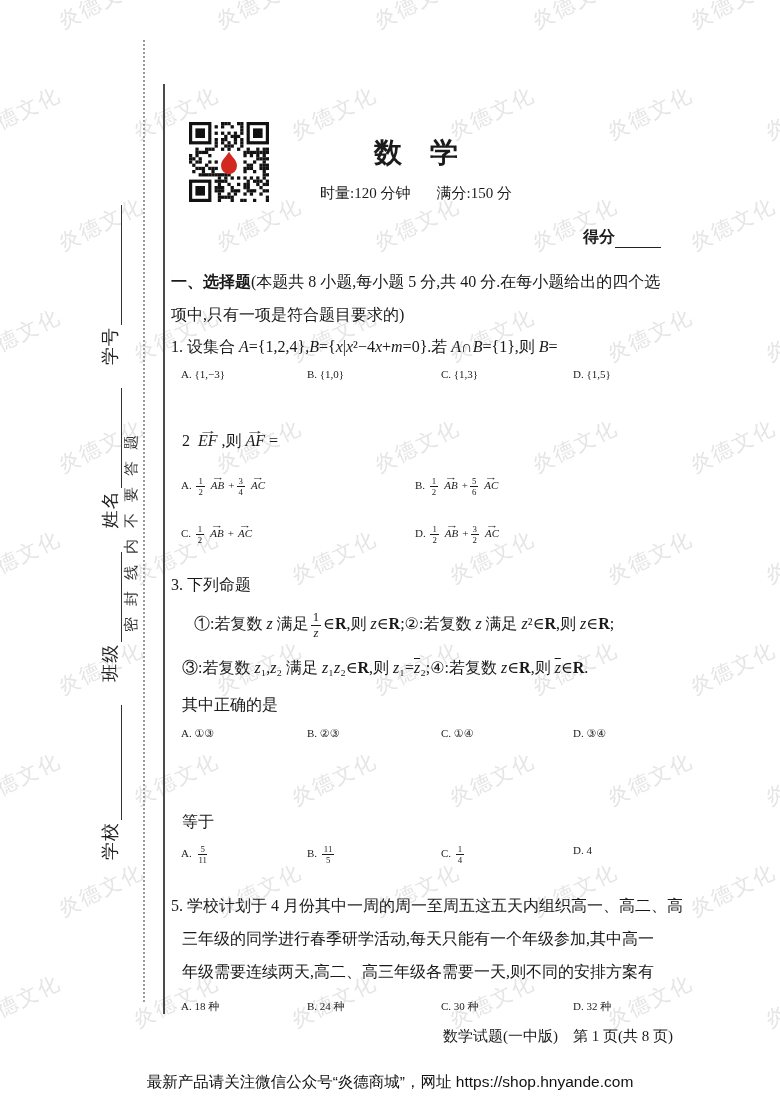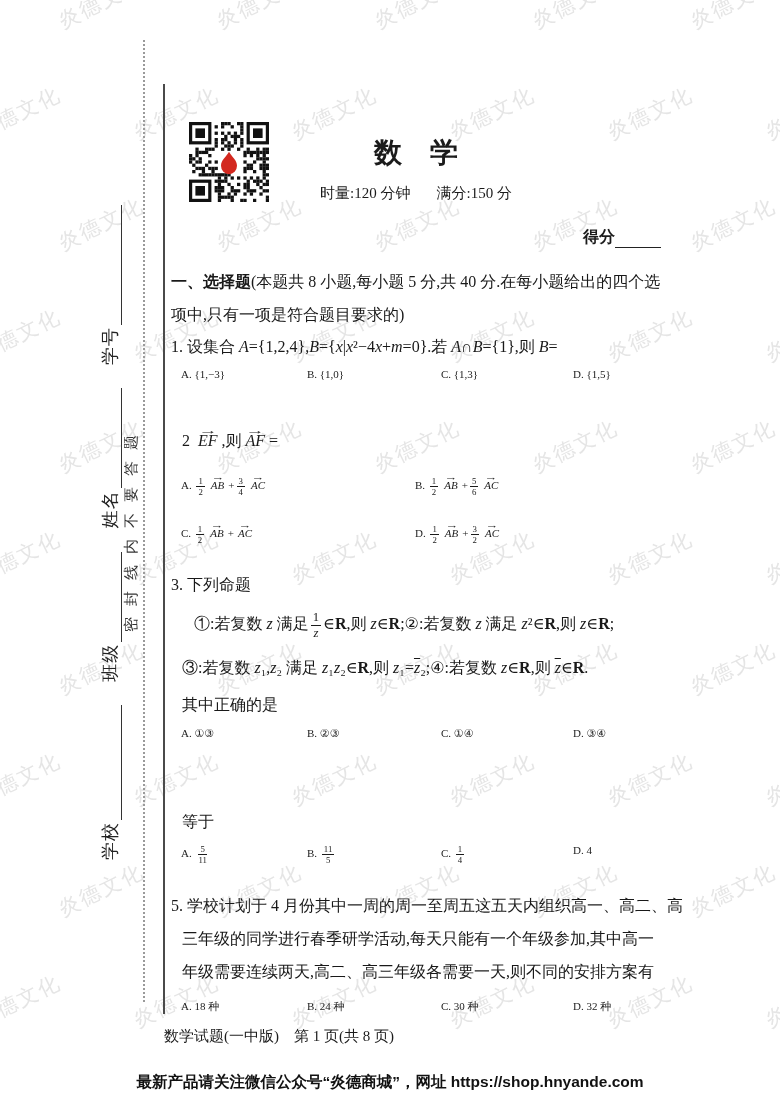--- a/index.html
+++ b/index.html
@@ -48,24 +48,24 @@
   .frac{display:inline-flex;flex-direction:column;align-items:center;
         vertical-align:middle;font-size:0.8em;line-height:1.15;margin:0 2px;}
   .fnum{border-bottom:1px solid #1b1b1b;padding:0 2px;}
   .fden{padding:0 2px;}
   .fit{font-style:italic;}
   .vec{font-style:italic;position:relative;margin:0 3px;padding:0 1px;}
   .vec::after{content:"→";position:absolute;left:50%;top:-0.78em;
               transform:translateX(-50%) scaleX(1.7);font-size:0.7em;font-style:normal;}
   .over{text-decoration:overline;font-style:italic;}
   
-  .footer{position:absolute;left:164px;top:1027px;width:500px;text-align:left;
+  .footer{position:absolute;left:173px;top:1027px;width:500px;text-align:right;
           font-size:15px;}
   .bottom-note{position:absolute;left:0;top:1072px;width:780px;text-align:center;
-               font-size:15.5px;font-weight:700;
+               font-size:15.5px;font-weight:400;
                font-family:"Liberation Sans","DejaVu Sans",sans-serif;color:#111;}
 </style>
 </head>
 <body>
 
 <div class="page">
 
   <div id="wm-layer">
       <span class="wm" style="left: 55px; top: -12px;">炎德文化</span>
       <span class="wm" style="left: 213px; top: -12px;">炎德文化</span>

